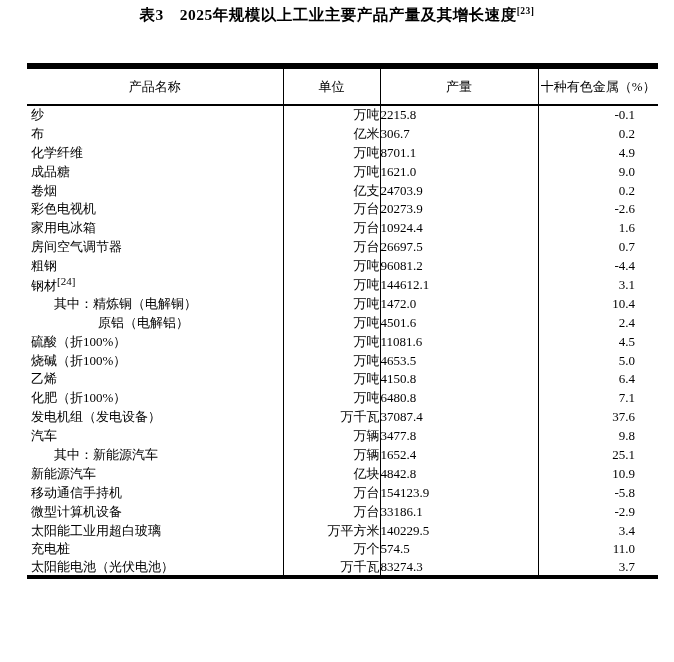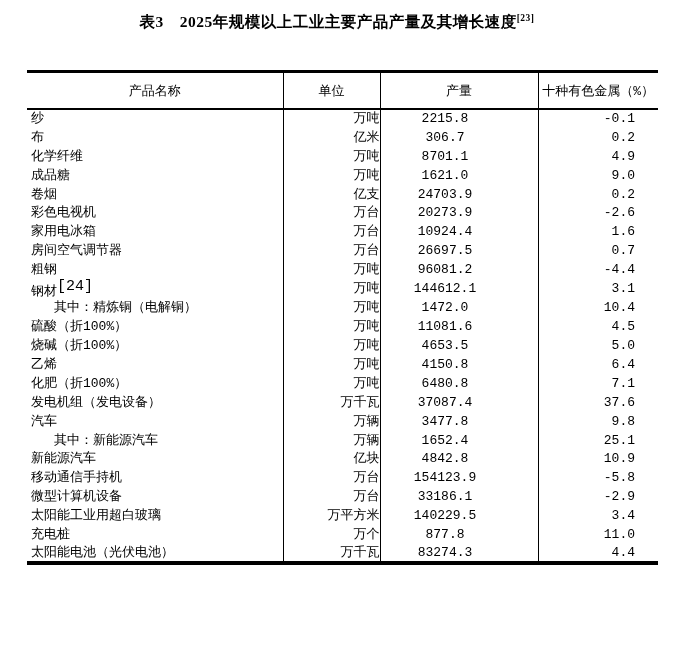--- a/index.html
+++ b/index.html
@@ -15,35 +15,34 @@
   .page {
     position: relative;
     width: 674px;
     height: 662px;
     background: #ffffff;
   }
   .title {
     text-align: center;
     font-weight: bold;
     font-size: 15.5px;
-    padding-top: 12px;
+    padding-top: 5px;
     letter-spacing: 0.5px;
   }
   .title sup {
     font-size: 9.5px;
     font-weight: bold;
   }
   table.main {
     border-collapse: collapse;
     table-layout: fixed;
     margin: 37px 0 12px 27px;
     width: 631px;
-    border-top: 3px solid #000000;
+    border-top: 6px solid #000000;
     border-bottom: 4px solid #000;
-    font-family: Liberation Mono, monospace;
   }
   col.c-name   { width: 256px; }
   col.c-unit   { width: 97px; }
   col.c-output { width: 158px; }
   col.c-growth { width: 120px; }
 
   thead th {
     font-weight: normal;
     font-size: 13px;
     text-align: center;
@@ -60,23 +59,23 @@
   tbody td {
     font-size: 13px;
     line-height: 1;
     padding: 0;
     white-space: nowrap;
     overflow: hidden;
   }
   td.name { text-align: left; padding-left: 4px; }
   td.name.ind1 { padding-left: 27px; }
   td.name.ind2 { padding-left: 71px; }
-  td.name sup { font-size: 15px; }
+  td.name sup { font-size: 11px; }
   td.unit { text-align: right; }
-  td.output { text-align: center; padding-right: 28px; }
+  td.output { text-align: left; padding-right: 28px; }
   td.growth { text-align: right; padding-right: 23px; }
 </style>
 </head>
 <body>
 
 <div class="page">
 
   <div class="title">
     <span>表3　2025年规模以上工业主要产品产量及其增长速度</span><sup>[23]</sup>
   </div>
@@ -157,20 +156,26 @@
           <td class="output">144612.1</td>
           <td class="growth">3.1</td>
         </tr>
         <tr>
           <td class="name ind1">其中：精炼铜（电解铜）</td>
           <td class="unit">万吨</td>
           <td class="output">1472.0</td>
           <td class="growth">10.4</td>
         </tr>
         <tr>
+          <td class="name ind2">原铝（电解铝）</td>
+          <td class="unit">万吨</td>
+          <td class="output">4501.6</td>
+          <td class="growth">2.4</td>
+        </tr>
+        <tr>
           <td class="name">硫酸（折100%）</td>
           <td class="unit">万吨</td>
           <td class="output">11081.6</td>
           <td class="growth">4.5</td>
         </tr>
         <tr>
           <td class="name">烧碱（折100%）</td>
           <td class="unit">万吨</td>
           <td class="output">4653.5</td>
           <td class="growth">5.0</td>
@@ -225,25 +230,25 @@
         </tr>
         <tr>
           <td class="name">太阳能工业用超白玻璃</td>
           <td class="unit">万平方米</td>
           <td class="output">140229.5</td>
           <td class="growth">3.4</td>
         </tr>
         <tr>
           <td class="name">充电桩</td>
           <td class="unit">万个</td>
-          <td class="output">877.8</td>
+          <td class="output">574.5</td>
           <td class="growth">11.0</td>
         </tr>
         <tr>
           <td class="name">太阳能电池（光伏电池）</td>
           <td class="unit">万千瓦</td>
           <td class="output">83274.3</td>
-          <td class="growth">4.4</td>
+          <td class="growth">3.7</td>
         </tr>
       </tbody>
   </table>
 
 </div>
 
 </body></html>

